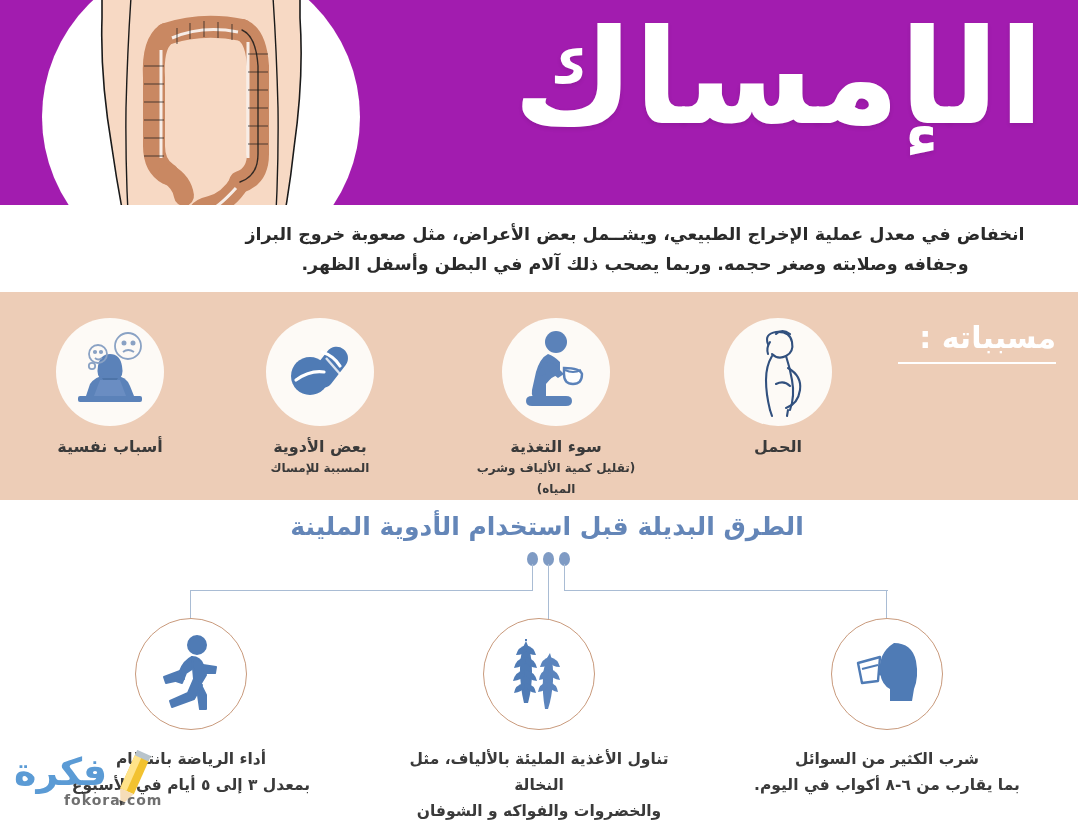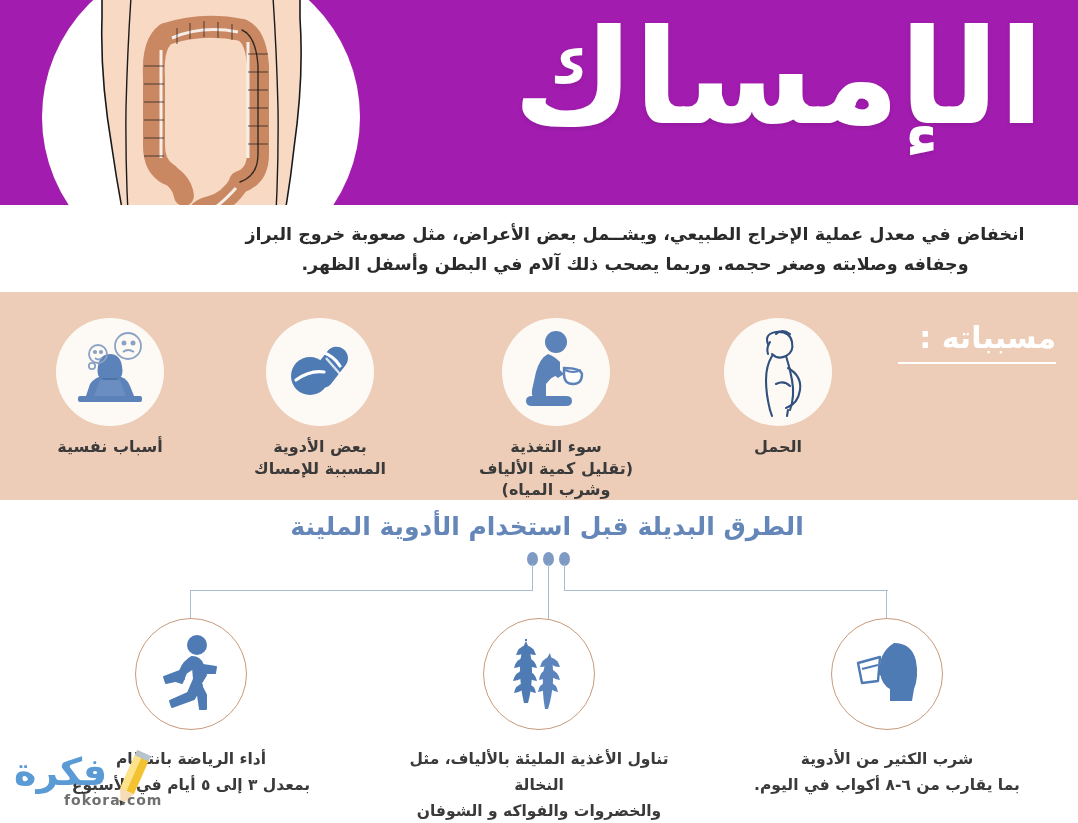--- a/index.html
+++ b/index.html
@@ -61,21 +61,21 @@
   .cause-circle{
     width:108px;height:108px;border-radius:50%;
     background:#fdfaf6;margin:0 auto;position:relative;
   }
   .cause-circle svg{position:absolute;left:0;top:0;}
   .cause-label{
     margin-top:10px;direction:rtl;color:#3a3a3a;
     font-size:16px;line-height:22px;font-weight:600;
   }
   .cause-sub{
-    direction:rtl;color:#3a3a3a;font-size:16px;line-height:21px;font-weight:600;
+    direction:rtl;color:#3a3a3a;font-size:12px;line-height:21px;font-weight:600;
   }
 
   
   .alt-heading{
     position:absolute;left:8px;top:512px;width:1078px;text-align:center;
     direction:rtl;color:#6486b8;font-size:25px;font-weight:600;
     letter-spacing:.3px;
   }
   .dots{position:absolute;left:0;top:552px;width:1078px;height:16px;}
   .dot{
@@ -290,21 +290,21 @@
           <path d="M62 24 Q80 24 84 42 Q87 58 82 70 L80 82 L58 82 L58 70 Q50 66 48 54 Q46 34 62 24 Z"></path>
           <path d="M58 50 L48 50 L46 56 L58 58 Z"></path>
         </g>
         <g fill="#ffffff" stroke="#4f7bb5" stroke-width="2.4" stroke-linejoin="round">
           <path d="M26 44 L48 38 L46 62 L30 64 Z"></path>
         </g>
         <path d="M30 50 L46 46" fill="none" stroke="#4f7bb5" stroke-width="2"></path>
       </svg>
     </div>
     <div class="alt-label">
-      <div>شرب الكثير من الأدوية</div>
+      <div>شرب الكثير من السوائل</div>
       <div>بما يقارب من ٦-٨ أكواب في اليوم.</div>
     </div>
   </div>
 
   <div class="alt" style="left:389px;">
     <div class="alt-circle">
       <svg width="107" height="107" viewBox="0 0 107 107">
         <g fill="#4f7bb5">
           <path d="M42 22 Q48 34 48 52 Q48 70 44 84 L40 84 Q36 68 36 50 Q36 32 42 22 Z"></path>
           <g>

